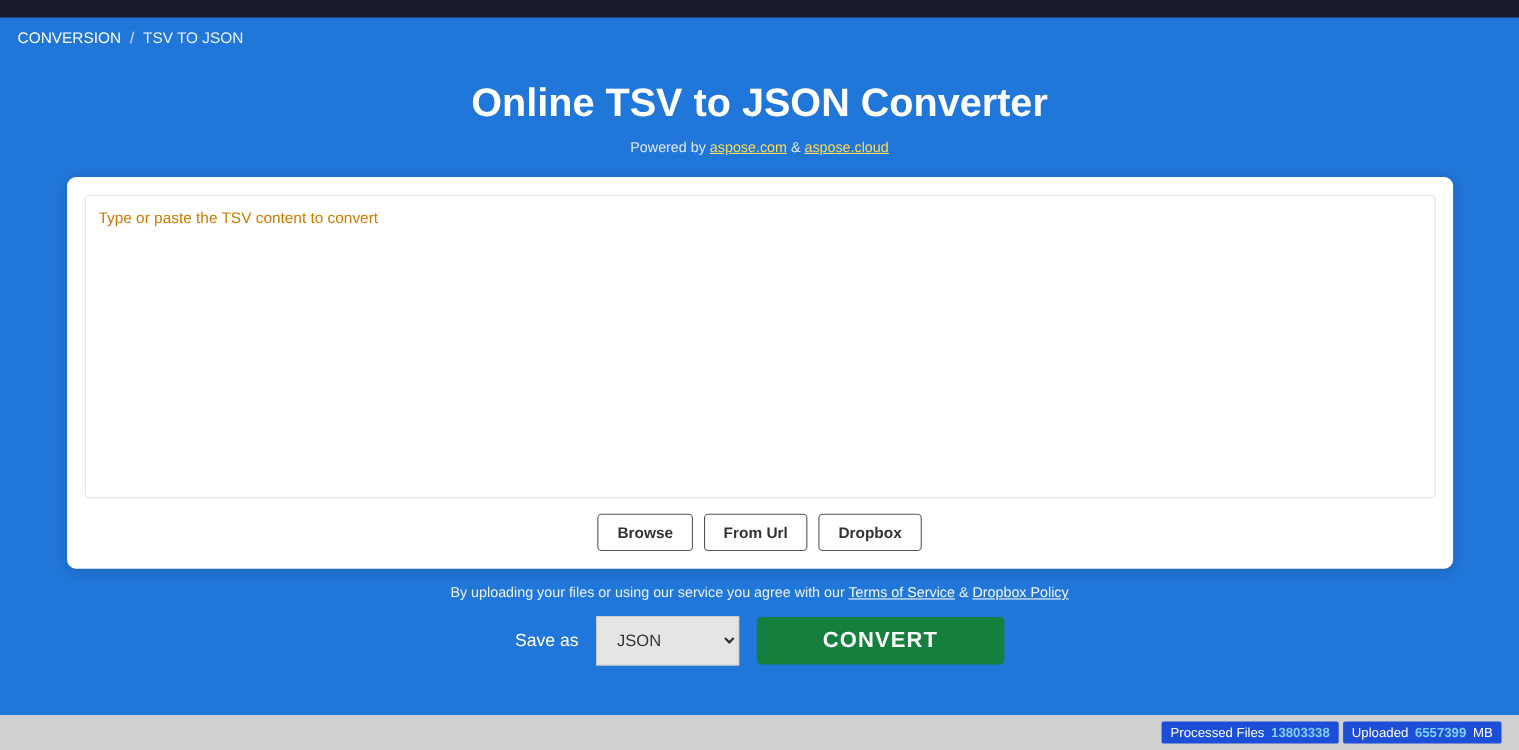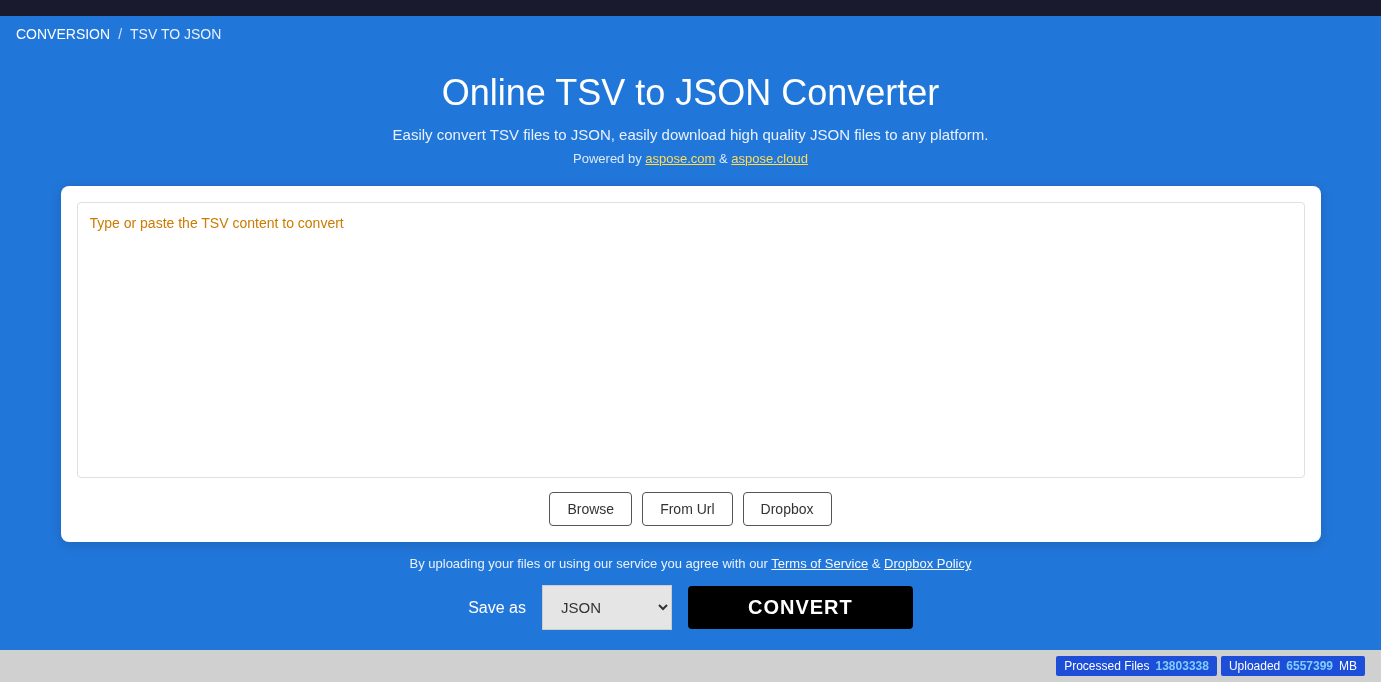--- a/index.html
+++ b/index.html
@@ -49,21 +49,21 @@
       flex: 1;
       display: flex;
       flex-direction: column;
       align-items: center;
       padding: 20px 16px 0;
     }
 
     .page-title {
       color: #ffffff;
       font-size: 36px;
-      font-weight: 400;
+      font-weight: 700;
       text-align: center;
       margin-bottom: 12px;
     }
 
     .page-subtitle {
       color: rgba(255,255,255,0.9);
       font-size: 15px;
       text-align: center;
       margin-bottom: 8px;
     }
@@ -121,21 +121,21 @@
     }
 
     .file-btn {
       padding: 8px 17px;
       border: 1.5px solid #555;
       background: #ffffff;
       border-radius: 4px;
       font-size: 14px;
       cursor: pointer;
       color: #333;
-      font-weight: 400;
+      font-weight: 700;
     }
 
     
     .terms-row {
       text-align: center;
       margin-top: 14px;
       font-size: 13px;
       color: rgba(255,255,255,0.9);
     }
 
@@ -165,21 +165,21 @@
       border: 1px solid #ccc;
       border-radius: 0;
       font-size: 15px;
       background: #e5e5e5;
       color: #333;
       cursor: pointer;
       min-width: 130px;
     }
 
     .convert-btn {
-      background: #000000;
+      background: #15803d;
       color: #ffffff;
       border: none;
       border-radius: 4px;
       padding: 10px 60px;
       font-size: 20px;
       font-weight: 700;
       cursor: pointer;
       letter-spacing: 1px;
     }
 
@@ -226,21 +226,20 @@
 
 <div class="breadcrumb">
   <span>CONVERSION</span>
   <span class="breadcrumb-separator">/</span>
   <span class="breadcrumb-current">TSV TO JSON</span>
 </div>
 
 <div class="main-content">
 
   <h1 class="page-title">Online TSV to JSON Converter</h1>
-  <p class="page-subtitle">Easily convert TSV files to JSON, easily download high quality JSON files to any platform.</p>
   <p class="powered-by">
     <span>Powered by</span>
     <a href="#">aspose.com</a>
     <span> &amp; </span>
     <a href="#">aspose.cloud</a>
   </p>
 
   <div class="upload-card">
 
     <div class="textarea-container">

